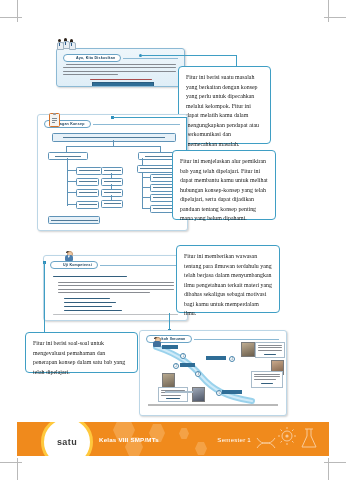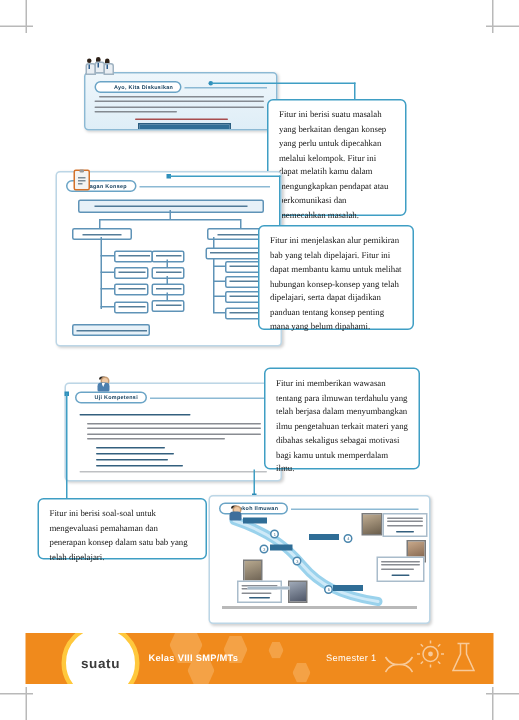--- a/index.html
+++ b/index.html
@@ -371,17 +371,17 @@
     <div class="hex" style="left:162px;top:6px;width:10px;height:11px;"></div>
   </div>
   <svg class="sci" width="64" height="26" viewBox="0 0 64 26">
     <path d="M2 22 C 8 12, 14 22, 20 12 M2 12 C 8 22, 14 12, 20 22" stroke="#ffffff" stroke-width="1" fill="none"></path>
     <circle cx="32" cy="10" r="5" stroke="#ffffff" stroke-width="1" fill="none"></circle>
     <circle cx="32" cy="10" r="1.6" fill="#ffffff"></circle>
     <path d="M32 3 v-2 M32 17 v2 M25 10 h-2 M39 10 h2 M27 5 l-1.5-1.5 M37 15 l1.5 1.5 M37 5 l1.5-1.5 M27 15 l-1.5 1.5" stroke="#ffffff" stroke-width="1"></path>
     <path d="M50 3 h8 M52 3 v7 l-5 11 h14 l-5 -11 v-7" stroke="#ffffff" stroke-width="1" fill="none"></path>
   </svg>
   <div class="pagecircle">
-    <span class="pagenum">suatu</span>
+    <span class="pagenum">satu</span>
   </div>
   <div class="fleft">Kelas VIII SMP/MTs</div>
   <div class="fright">Semester 1</div>
 </div>
 
 </body></html>

